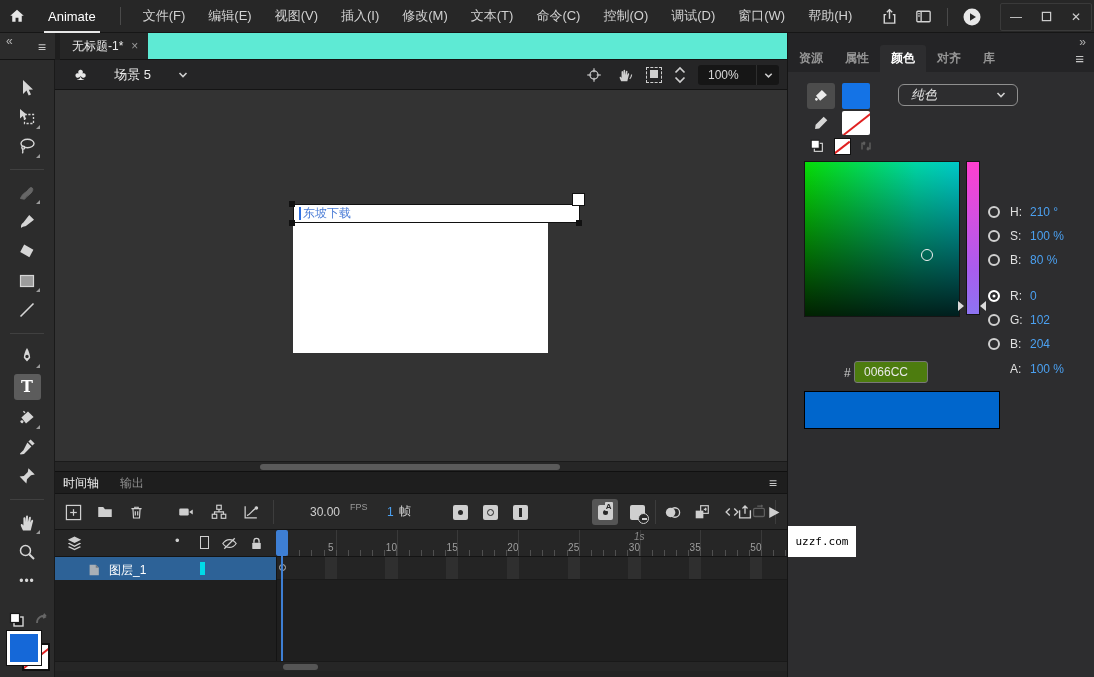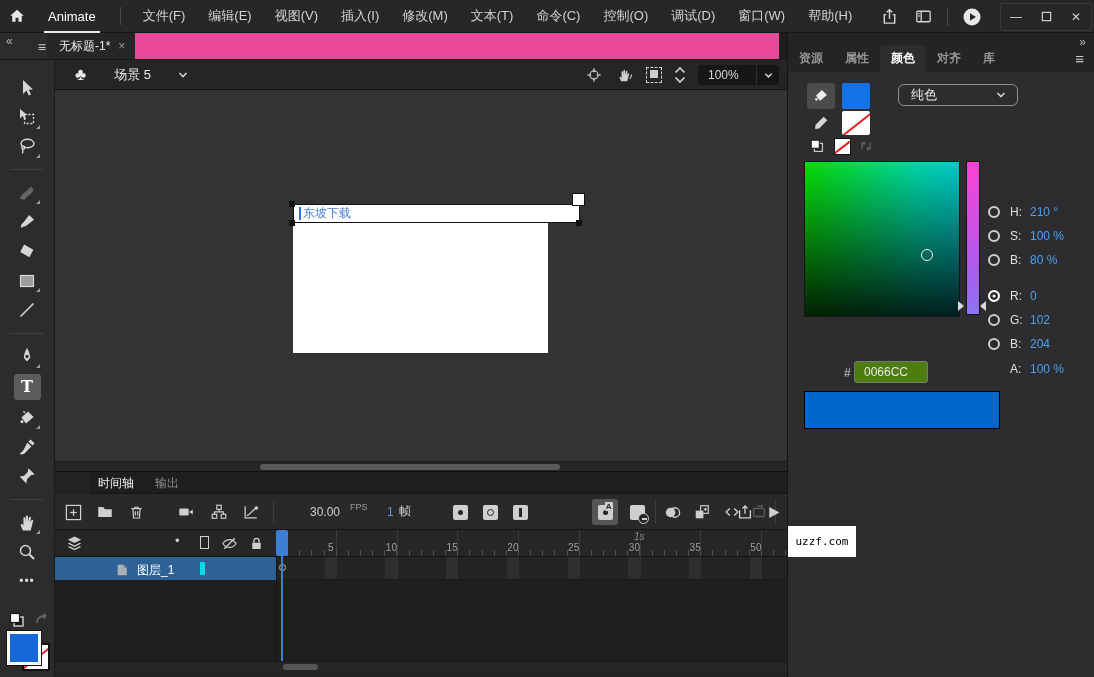--- a/index.html
+++ b/index.html
@@ -15,21 +15,21 @@
   .app-name{position:relative;height:33px;line-height:33px;padding:0 14px;color:#fff;font-size:13px;}
   .app-name::after{content:"";position:absolute;left:10px;right:10px;bottom:0;height:2px;background:#e8e8e8;}
   .mb-div{width:1px;height:18px;background:#4a4a4a;margin:0 10px;}
   .menu-items{display:flex;gap:23px;margin-left:12px;color:#d2d2d2;}
   .menu-item{cursor:default;white-space:nowrap;}
   .mb-right{position:absolute;right:0;top:0;height:33px;display:flex;align-items:center;}
   .mb-icon{width:28px;height:28px;display:flex;align-items:center;justify-content:center;}
   .win-ctrls{display:flex;align-items:center;height:26px;margin:0 2px 0 14px;border:1px solid #3a3a3a;border-radius:2px;}
   .win-btn{width:30px;height:24px;display:flex;align-items:center;justify-content:center;color:#cfcfcf;font-size:12px;}
   
-  .tabrow{position:absolute;left:47px;top:33px;width:732px;height:27px;background:#ec4899;
+  .tabrow{position:absolute;left:60px;top:33px;width:732px;height:27px;background:#5eead4;
           border-bottom:1px solid #141414;box-sizing:border-box;display:flex;align-items:stretch;}
   .doc-tab{display:flex;align-items:center;gap:8px;padding:0 10px 0 12px;background:#262626;color:#ececec;font-size:12px;}
   .doc-tab .close{color:#9a9a9a;font-size:12px;}
   .tl-corner{position:absolute;left:0;top:33px;width:55px;height:27px;background:#2c2c2c;border-bottom:1px solid #141414;box-sizing:border-box;}
   .tl-corner .collapse{position:absolute;left:6px;top:1px;color:#b5b5b5;font-size:12px;}
   .tl-corner .pmenu{position:absolute;right:9px;top:6px;color:#c8c8c8;font-size:14px;letter-spacing:0;}
   
   .scenebar{position:absolute;left:55px;top:60px;width:732px;height:30px;background:#252526;
             border-bottom:1px solid #141414;box-sizing:border-box;display:flex;align-items:center;}
   .scene-club{margin-left:20px;font-size:17px;color:#e8e8e8;}
@@ -57,21 +57,21 @@
   .textbox{position:absolute;left:238px;top:114px;width:287px;height:19px;background:#fff;
            border:1px solid #111;box-sizing:border-box;display:flex;align-items:center;}
   .caret{width:2px;height:13px;background:#2f6fe0;margin-left:5px;}
   .stage-text{color:#4a7cd6;font-size:12px;margin-left:2px;}
   .handle{position:absolute;width:6px;height:6px;background:#111;}
   .handle.white{width:13px;height:13px;background:#fff;border:1.5px solid #111;box-sizing:border-box;}
   .canvas-hscroll{position:absolute;left:55px;top:461px;width:732px;height:10px;background:#262626;border-top:1px solid #1a1a1a;box-sizing:border-box;}
   .canvas-hscroll .thumb{position:absolute;left:205px;top:2px;width:300px;height:6px;background:#5a5a5a;border-radius:3px;}
   
   .timeline{position:absolute;left:55px;top:471px;width:732px;height:206px;background:#232323;border-top:1px solid #101010;box-sizing:border-box;}
-  .tl-header{position:absolute;left:0;top:0;width:732px;height:22px;background:#1e1e1e;border-bottom:1px solid #141414;box-sizing:border-box;margin-left:35px;}
+  .tl-header{position:absolute;left:0;top:0;width:732px;height:22px;background:#1e1e1e;border-bottom:1px solid #141414;box-sizing:border-box;}
   .tl-tab{position:absolute;top:0;height:22px;line-height:22px;font-size:12px;color:#8f8f8f;}
   .tl-tab.active{color:#f0f0f0;}
   .tl-toolbar{position:absolute;left:0;top:22px;width:732px;height:36px;background:#292929;border-bottom:1px solid #141414;box-sizing:border-box;}
   .tt-icon{position:absolute;top:8px;width:20px;height:20px;display:flex;align-items:center;justify-content:center;}
   .tt-div{position:absolute;top:6px;width:1px;height:24px;background:#3d3d3d;}
   .fps-num{position:absolute;top:11px;font-size:12px;color:#cfcfcf;}
   .fps-unit{position:absolute;top:8px;font-size:9px;color:#9a9a9a;}
   .frame-num{position:absolute;top:11px;font-size:12px;color:#4ba0f0;}
   .frame-unit{position:absolute;top:9px;font-size:12px;color:#cfcfcf;}
   .kf-chip{width:15px;height:15px;background:#cfcfcf;border-radius:2px;position:relative;}
@@ -79,21 +79,21 @@
   .kf-chip .ring{position:absolute;left:4px;top:4px;width:5px;height:5px;border:1.5px solid #272727;border-radius:50%;}
   .kf-chip .bar{position:absolute;left:6px;top:3px;width:3px;height:9px;background:#272727;}
   .autokey-box{position:absolute;left:537px;top:5px;width:26px;height:26px;background:#555;border-radius:3px;display:flex;align-items:center;justify-content:center;}
   .layers-header{position:absolute;left:0;top:58px;width:221px;height:27px;background:#262626;border-bottom:1px solid #141414;box-sizing:border-box;}
   .ruler{position:absolute;left:221px;top:58px;width:511px;height:27px;background:#262626;border-bottom:1px solid #141414;box-sizing:border-box;
          background-image:repeating-linear-gradient(to right,transparent 0,transparent 59.75px,#3a3a3a 59.75px,#3a3a3a 60.75px);}
   .ruler-ticks{position:absolute;left:0;bottom:0;width:511px;height:6px;
          background:repeating-linear-gradient(to right,transparent 0,transparent 11.15px,#4f4f4f 11.15px,#4f4f4f 12.15px);}
   .ruler-num{position:absolute;bottom:3px;transform:translateX(-50%);font-size:10px;color:#9e9e9e;}
   .sec-marker{position:absolute;left:358px;top:1px;font-size:10px;font-style:italic;color:#8a8a8a;}
-  .layer-row{position:absolute;left:0;top:85px;width:221px;height:26px;background:#2d6297;display:flex;align-items:center;padding-left:28px;}
+  .layer-row{position:absolute;left:0;top:85px;width:221px;height:26px;background:#2d6297;display:flex;align-items:center;}
   .frames-row{position:absolute;left:221px;top:85px;width:511px;height:23px;
          background:repeating-linear-gradient(to right,#242424 0,#242424 48.6px,#2f2f2f 48.6px,#2f2f2f 60.75px);
          border-bottom:1px solid #1a1a1a;box-sizing:border-box;}
   .keyframe-dot{position:absolute;left:3px;top:7px;width:7px;height:7px;border:1.3px solid #b9b9b9;border-radius:50%;box-sizing:border-box;}
   .tl-vdiv{position:absolute;left:221px;top:58px;width:1px;height:131px;background:#141414;}
   .tl-empty{position:absolute;left:0;top:108px;width:732px;height:81px;background:#1f1f1f;}
   .playhead-marker{position:absolute;left:221px;top:58px;width:12px;height:26px;background:#3e7fd4;border-radius:2px;}
   .playhead-line{position:absolute;left:226px;top:84px;width:2px;height:105px;background:#3e7fd4;}
   .tl-hscroll{position:absolute;left:0;top:189px;width:732px;height:10px;background:#262626;border-top:1px solid #191919;box-sizing:border-box;}
   .tl-hscroll .thumb{position:absolute;left:228px;top:2px;width:35px;height:6px;background:#555;border-radius:3px;}
@@ -106,21 +106,21 @@
   .rp-menu{position:absolute;right:10px;top:17px;color:#c8c8c8;font-size:15px;}
   .rp-body{position:absolute;left:0;top:39px;width:307px;height:605px;background:#2d2d2f;}
   .cp-bucket-btn{position:absolute;left:19px;top:11px;width:28px;height:26px;background:#4c4c4c;border-radius:3px;display:flex;align-items:center;justify-content:center;}
   .cp-fill-swatch{position:absolute;left:54px;top:11px;width:28px;height:26px;border-radius:2px;}
   .cp-pencil{position:absolute;left:22px;top:40px;width:22px;height:22px;display:flex;align-items:center;justify-content:center;}
   .cp-stroke-swatch{position:absolute;left:54px;top:39px;width:28px;height:24px;background:#fff;border-radius:2px;overflow:hidden;}
   .red-diag{position:absolute;left:-4px;top:50%;width:140%;height:2px;background:#e02020;transform:rotate(-38deg);}
   .cp-mini{position:absolute;top:66px;display:flex;align-items:center;}
   .cp-dropdown{position:absolute;left:110px;top:12px;width:120px;height:22px;border:1px solid #8f8f8f;border-radius:6px;
                display:flex;align-items:center;box-sizing:border-box;color:#e6e6e6;font-size:13px;}
-  .cp-dropdown span{margin-left:12px;flex:1;}
+  .cp-dropdown span{margin-left:12px;flex:1;font-style:italic;}
   .gradient-box{position:absolute;left:16px;top:89px;width:154px;height:154px;border:1px solid #151515;
       background:linear-gradient(to bottom,rgba(0,0,0,0) 0%,rgba(0,0,0,0.85) 100%),
                  linear-gradient(to right,#06dd06 0%,#00d6a6 72%,#00c9c9 100%);}
   .grad-marker{position:absolute;left:116px;top:87px;width:12px;height:12px;border:1.6px solid #f2f2f2;border-radius:50%;box-sizing:border-box;}
   .hue-strip{position:absolute;left:178px;top:89px;width:12px;height:152px;border:1px solid #151515;
       background:linear-gradient(to bottom,#ff3fd0 0%,#d64fe0 35%,#a95cee 70%,#8d74f2 100%);}
   .hue-arrow-l{position:absolute;left:170px;top:229px;width:0;height:0;border-top:5px solid transparent;border-bottom:5px solid transparent;border-left:6px solid #dadada;}
   .hue-arrow-r{position:absolute;left:192px;top:229px;width:0;height:0;border-top:5px solid transparent;border-bottom:5px solid transparent;border-right:6px solid #dadada;}
   .cp-row{position:absolute;left:200px;height:20px;display:flex;align-items:center;}
   .radio{width:12px;height:12px;border:2px solid #cfcfcf;border-radius:50%;box-sizing:border-box;margin-right:10px;}

